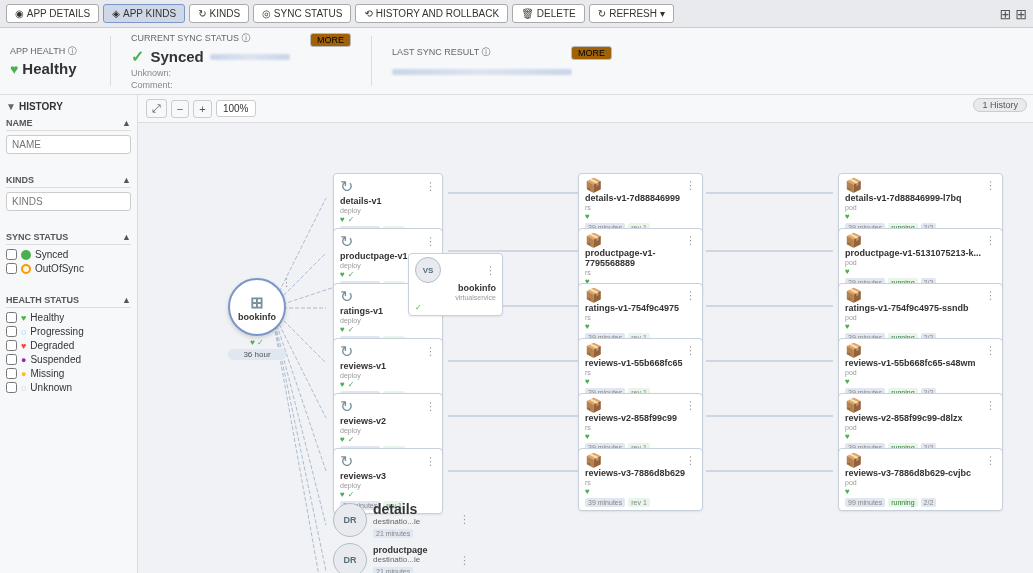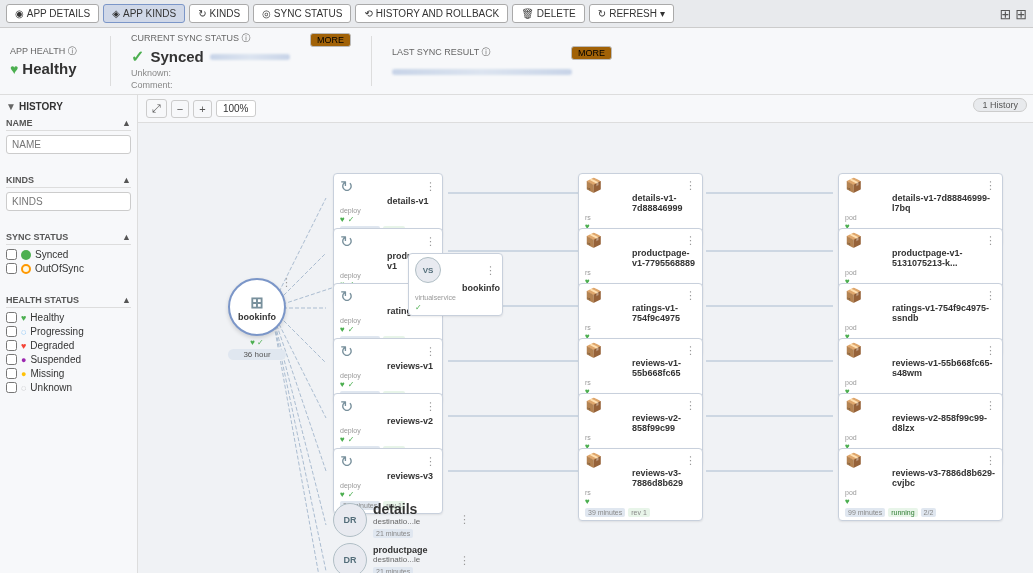--- a/index.html
+++ b/index.html
@@ -103,21 +103,21 @@
     .history-badge {
       position: absolute; right: 6px; top: 3px;
       background: #e8eaed; border: 1px solid #ccc; border-radius: 10px;
       padding: 1px 8px; font-size: 9px; color: #555;
     }
 
     .compact-node {
       position: absolute; background: #fff; border: 1px solid #c8d0dc; border-radius: 4px;
       padding: 3px 6px; min-width: 95px; box-shadow: 0 1px 2px rgba(0,0,0,0.08);
     }
-    .cn-title { font-size: 9px; font-weight: bold; color: #333; margin-left: 47px; }
+    .cn-title { font-size: 9px; font-weight: bold; color: #333; }
     .cn-sub { font-size: 7px; color: #999; margin-top: 1px; }
     .cn-status { display: flex; align-items: center; gap: 3px; margin-top: 1px; }
     .cn-footer { font-size: 7px; color: #888; display: flex; gap: 3px; margin-top: 2px; flex-wrap: wrap; }
 
     .blurred-bar {
       display: inline-block; width: 80px; height: 6px;
       background: linear-gradient(90deg, #c8d4e8 0%, #dce4f0 50%, #c8d4e8 100%);
       border-radius: 3px; filter: blur(1px); vertical-align: middle;
     }
   </style>
@@ -448,21 +448,21 @@
               <div style="background:#e8eaf0;border:1px solid #b0bec5;border-radius:50%;width:34px;height:34px;display:flex;align-items:center;justify-content:center;font-size:9px;font-weight:bold;color:#546e7a;flex-shrink:0;">DR</div>
               <div style="min-width:80px;">
                 <div style="font-size:9px;font-weight:bold;color:#333;">productpage</div>
                 <div style="font-size:8px;color:#666;">destinatio...le</div>
                 <div style="font-size:7px;color:#888;background:#e0e7f0;padding:1px 3px;border-radius:2px;display:inline-block;margin-top:2px;">21 minutes</div>
               </div>
               <span style="color:#999;cursor:pointer;">⋮</span>
             </div>
           </div>
 
-          <div style="position:absolute;left:270px;top:130px;width:92px;">
+          <div style="position:absolute;left:270px;top:130px;width:92px;text-align:right;">
             <div class="compact-node" style="position:static;">
               <div style="display:flex;align-items:center;justify-content:space-between;">
                 <div style="background:#e8eaf0;border:1px solid #b0bec5;border-radius:50%;width:26px;height:26px;display:flex;align-items:center;justify-content:center;font-size:8px;font-weight:bold;color:#546e7a;">VS</div>
                 <span style="color:#999;cursor:pointer;">⋮</span>
               </div>
               <div class="cn-title">bookinfo</div>
               <div class="cn-sub">virtualservice</div>
               <div style="display:flex;align-items:center;gap:2px;margin-top:2px;">
                 <span style="color:#4caf50;font-size:8px;">✓</span>
               </div>

